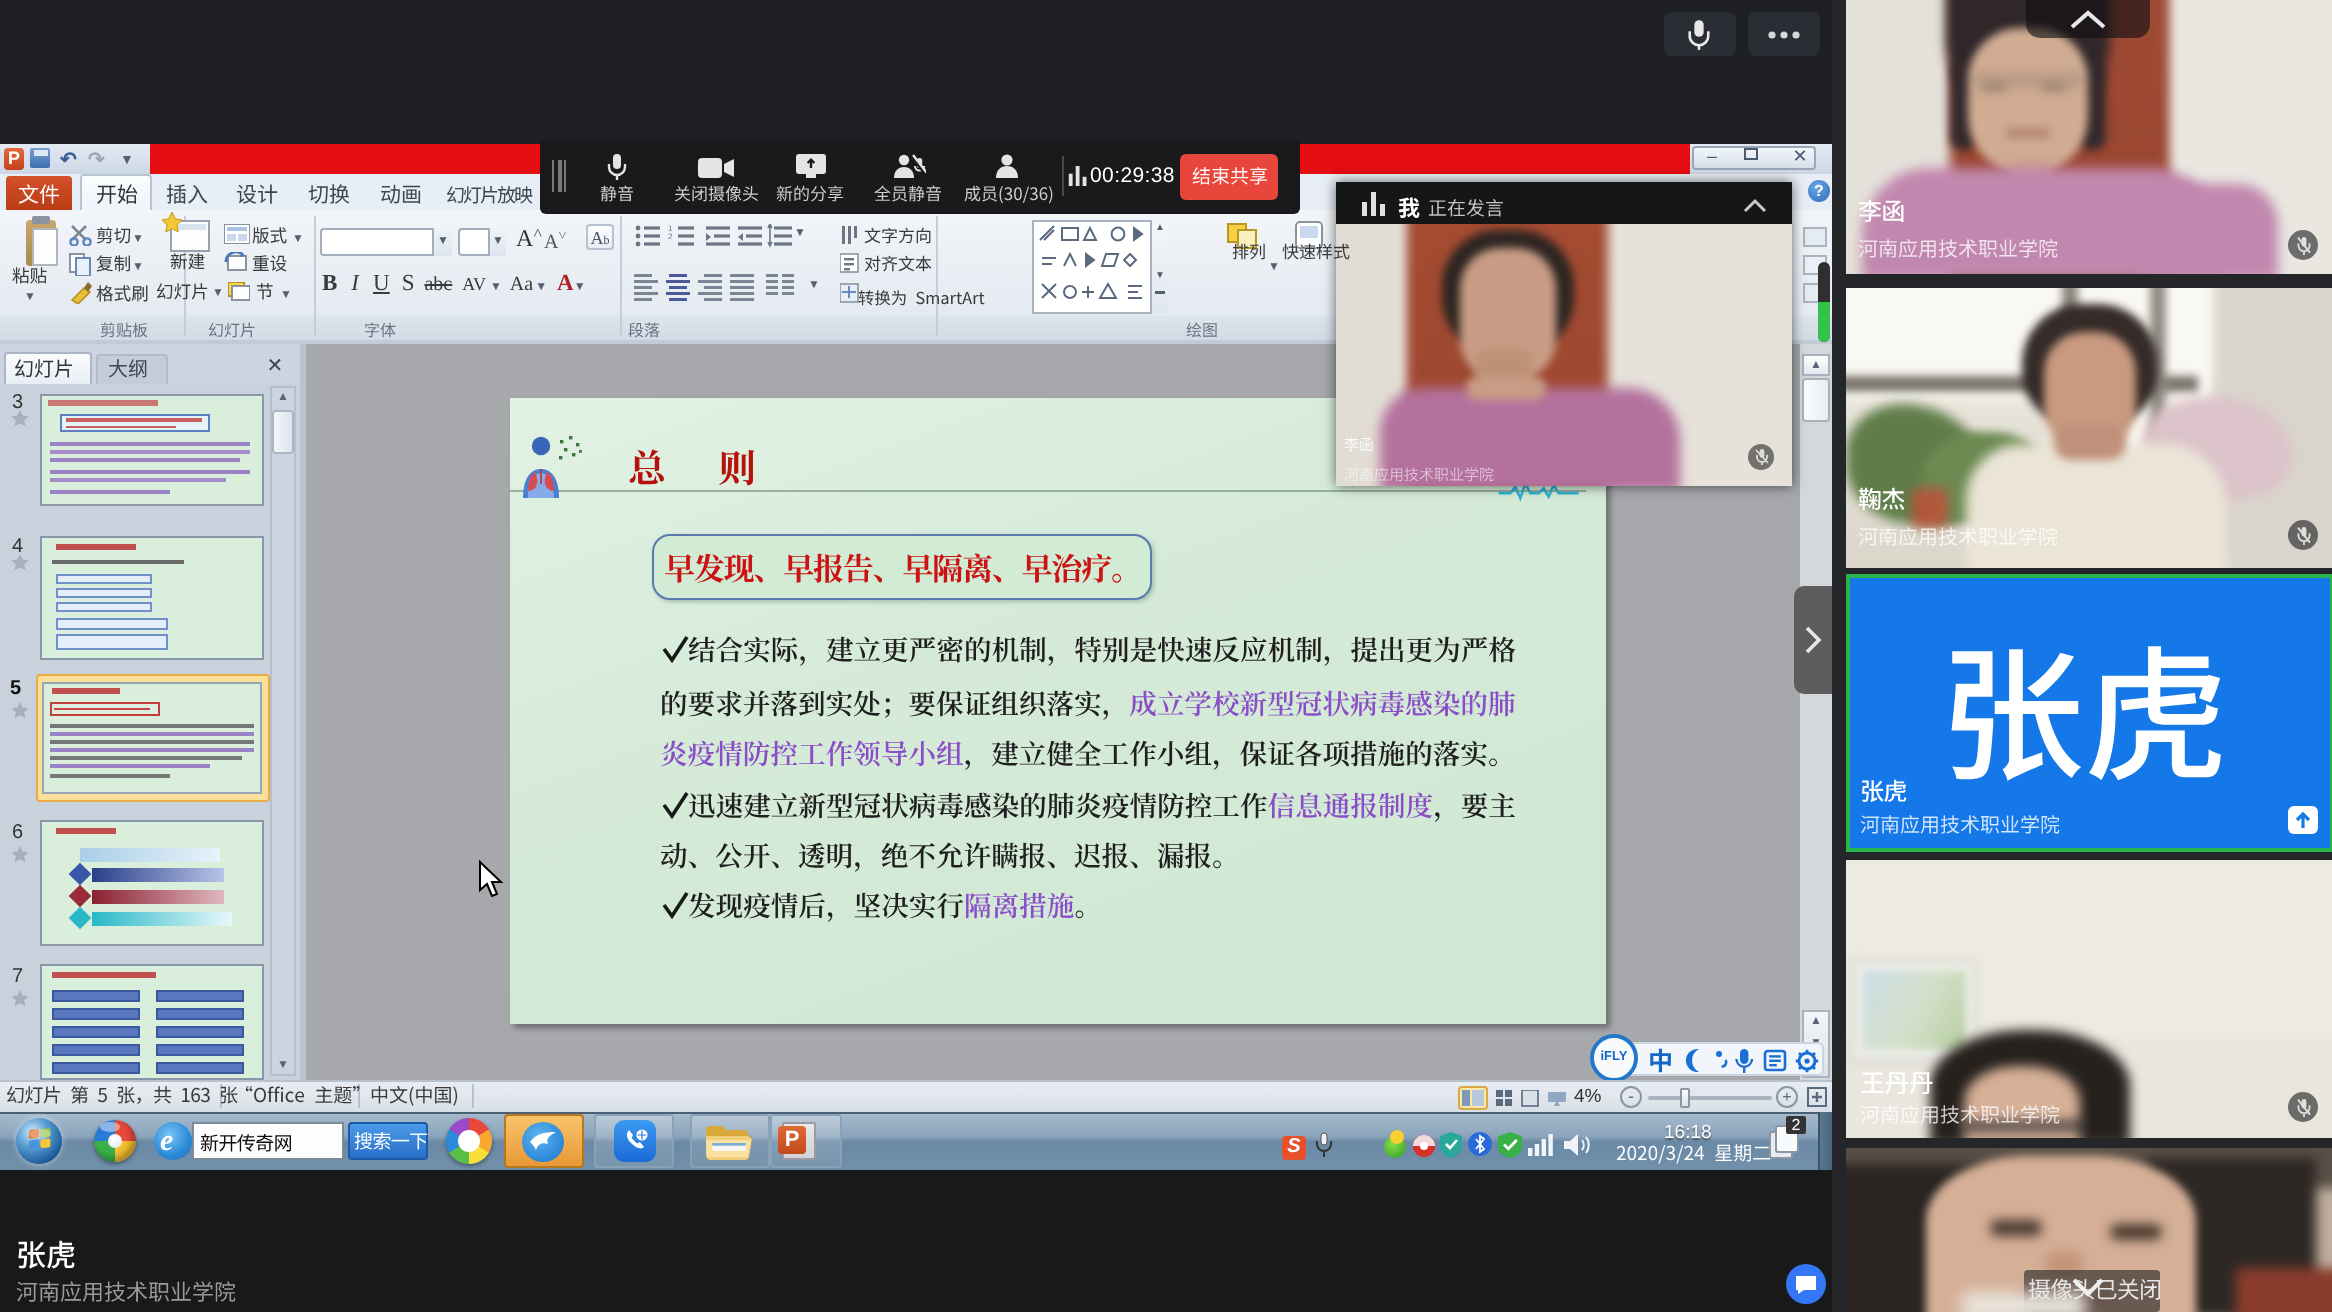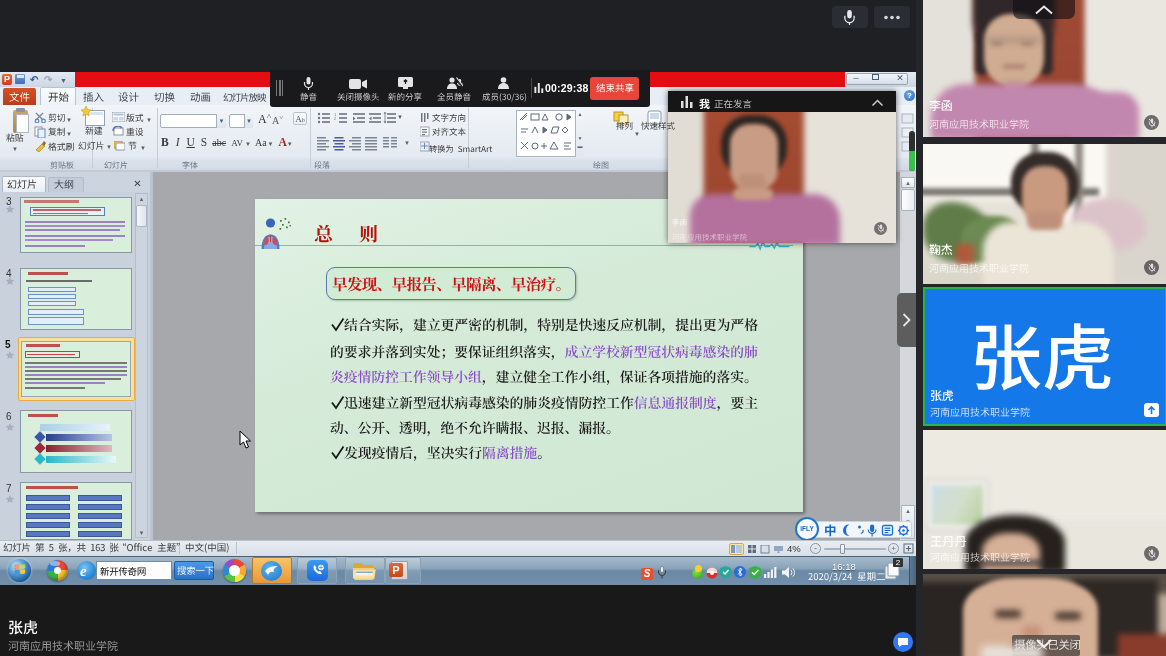--- a/index.html
+++ b/index.html
@@ -434,21 +434,21 @@
 <svg class="abs" style="left:496px;top:76px" width="15" height="14" viewBox="0 0 15 14" fill="#e4e4e4">
       <circle cx="7.5" cy="4" r="2.8"></circle>
       <path d="M2 13c0-3.8 2.2-6 5.5-6s5.5 2.2 5.5 6z"></path>
     </svg>
 <div class="abs" style="left:531px;top:78px;width:1px;height:20px;background:#4a4a4e"></div>
 <svg class="abs" style="left:534px;top:83px" width="10" height="10" viewBox="0 0 12 13" fill="#e4e4e4">
       <rect x="0" y="5" width="2.5" height="8"></rect>
       <rect x="4.5" y="0" width="2.5" height="13"></rect>
       <rect x="9" y="7" width="2.5" height="6"></rect>
     </svg>
-<div class="abs" style="left:545px;top:82px;color:#fff;font-size:10.5px;font-weight:bold;letter-spacing:0.2px">00:29:38</div>
+<div class="abs" style="left:545px;top:82px;color:#fff;font-size:10.5px;font-weight:normal;letter-spacing:0.2px">00:29:38</div>
 <div class="abs" style="left:590px;top:77px;width:49px;height:23px;background:#e8463a;border-radius:3px"></div>
 
 <div class="abs" style="left:668px;top:91px;width:228px;height:152px;background:#141414;box-shadow:0 0 6px rgba(0,0,0,0.6)">
 <div class="abs" style="left:0;top:0;width:228px;height:21px;background:#161616"></div>
 <svg class="abs" style="left:13px;top:5px" width="12" height="12" viewBox="0 0 12 12" fill="#e0e0e0">
         <rect x="0" y="5" width="2.5" height="7"></rect>
         <rect x="4.5" y="0" width="2.5" height="12"></rect>
         <rect x="9" y="6" width="2.5" height="6"></rect>
       </svg>
 <svg class="abs" style="left:203px;top:8px" width="13" height="8" viewBox="0 0 13 8" fill="none" stroke="#c8c8c8" stroke-width="1.5">

